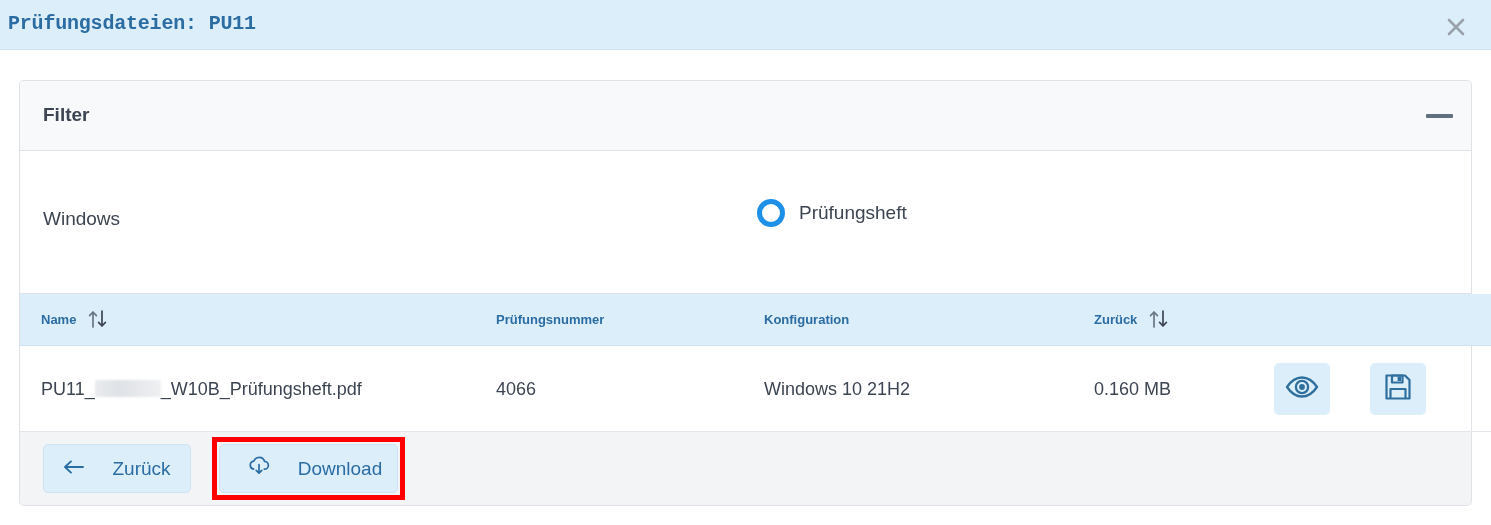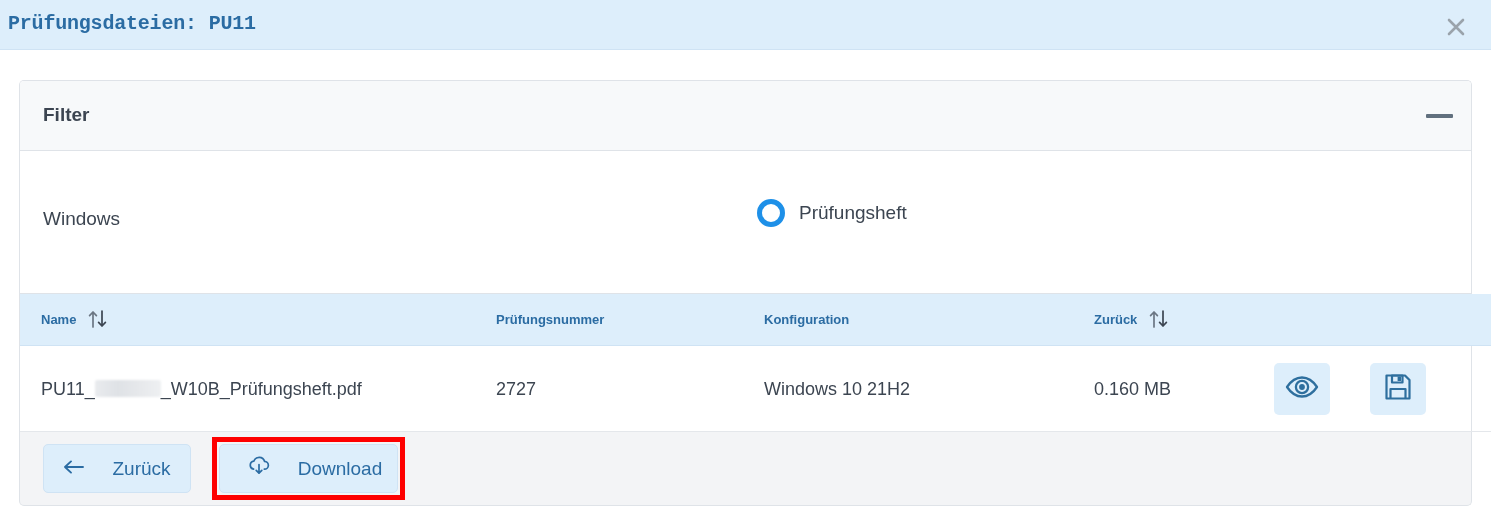--- a/index.html
+++ b/index.html
@@ -295,21 +295,21 @@
             </span>
           </th>
           <th class="c-act"></th>
         </tr>
       </thead>
       <tbody>
         <tr>
           <td class="c-name">
             <span class="fname"><span>PU11_</span><span class="redacted"></span><span>_W10B_Prüfungsheft.pdf</span></span>
           </td>
-          <td class="c-num">2727</td>
+          <td class="c-num">4066</td>
           <td class="c-conf">Windows 10 21H2</td>
           <td class="c-size">0.160 MB</td>
           <td class="c-act">
             <div class="actions">
               <div class="icon-btn">
                 <span>
                   <svg width="34" height="24" viewBox="0 0 34 24" aria-hidden="true">
                     <path d="M2 12 C7 4.5 13 2.5 17 2.5 C21 2.5 27 4.5 32 12 C27 19.5 21 21.5 17 21.5 C13 21.5 7 19.5 2 12 Z" fill="none" stroke="#2e6f9e" stroke-width="2.3" stroke-linejoin="round"></path>
                     <circle cx="17" cy="12" r="6.1" fill="none" stroke="#2e6f9e" stroke-width="2.3"></circle>
                     <circle cx="17" cy="12" r="2.9" fill="#2e6f9e"></circle>

